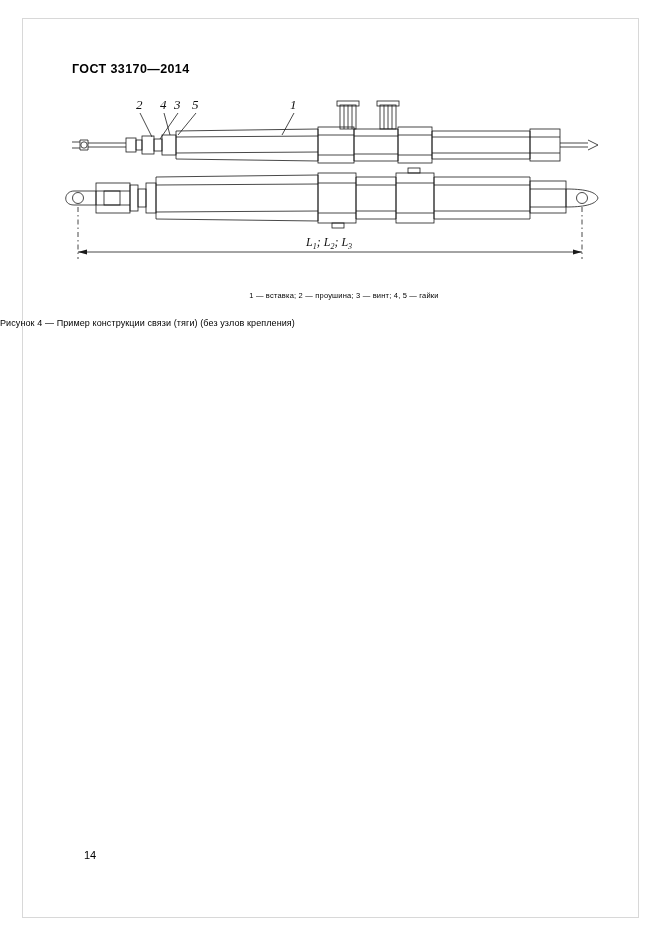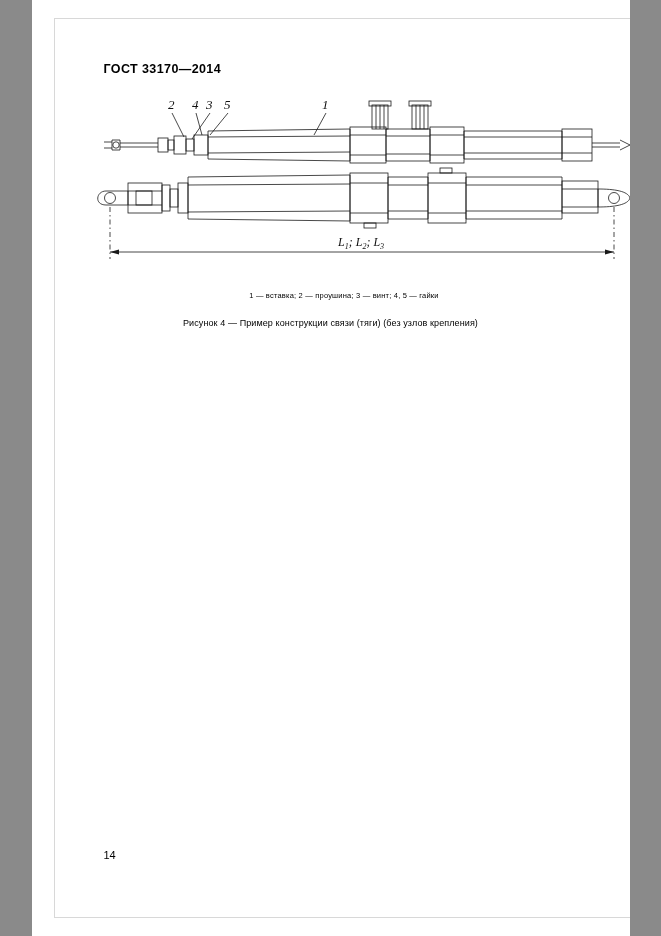--- a/index.html
+++ b/index.html
@@ -2,21 +2,21 @@
 <html><head>
 <meta charset="utf-8">
 <style>
   html, body {
     margin: 0;
     padding: 0;
     background: #8a8a8a;
   }
   .page {
     position: relative;
-    width: 598px;
+    width: 661px;
     height: 936px;
     background: #ffffff;
     margin: 0 auto;
     overflow: hidden;
     font-family: "Liberation Sans", sans-serif;
     color: #000;
   }
   .sheet-border {
     position: absolute;
     left: 22px;
@@ -30,21 +30,21 @@
   .std-number {
     position: absolute;
     left: 72px;
     top: 62px;
     font-size: 12.5px;
     font-weight: bold;
     letter-spacing: 0.4px;
   }
   .page-number {
     position: absolute;
-    left: 72px;
+    left: 84px;
     top: 849px;
     font-size: 11px;
   }
 
   .figure {
     position: absolute;
     left: 60px;
     top: 85px;
     width: 545px;
     height: 180px;
@@ -59,21 +59,20 @@
     text-align: center;
     font-size: 7.5px;
     letter-spacing: 0.2px;
     margin-left: 27px;
   }
   .caption {
     position: absolute;
     left: 0;
     right: 0;
     top: 318px;
-    text-align: center;
     font-size: 9px;
     letter-spacing: 0.1px;
   }
 </style>
 </head>
 <body>
 
 <div class="page">
 
   <div class="sheet-border"></div>

